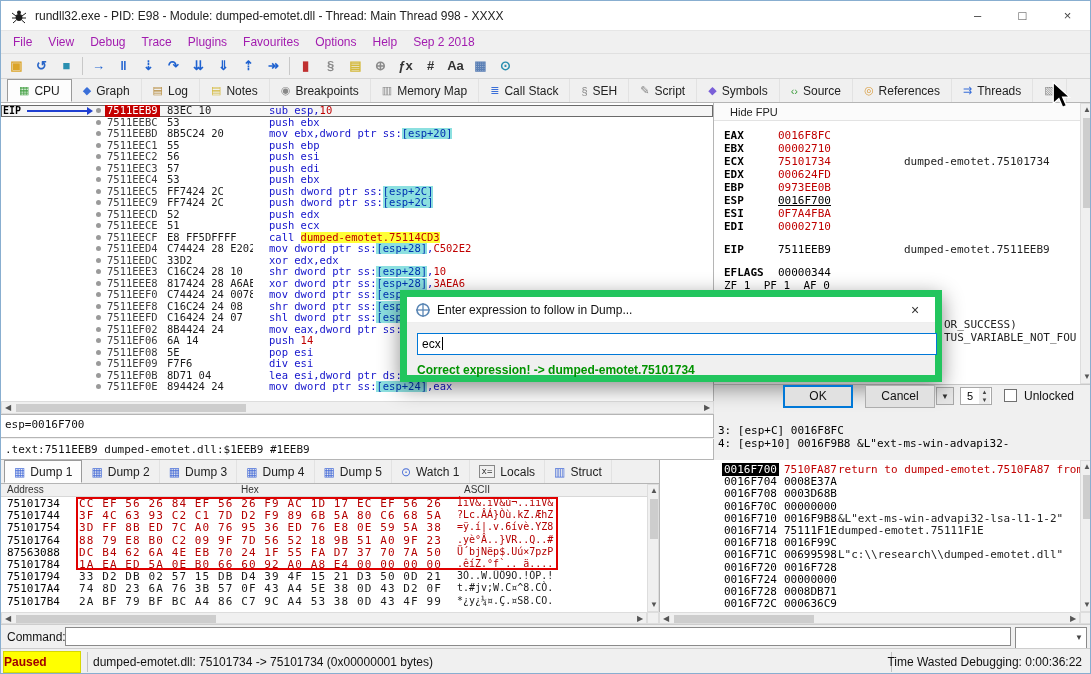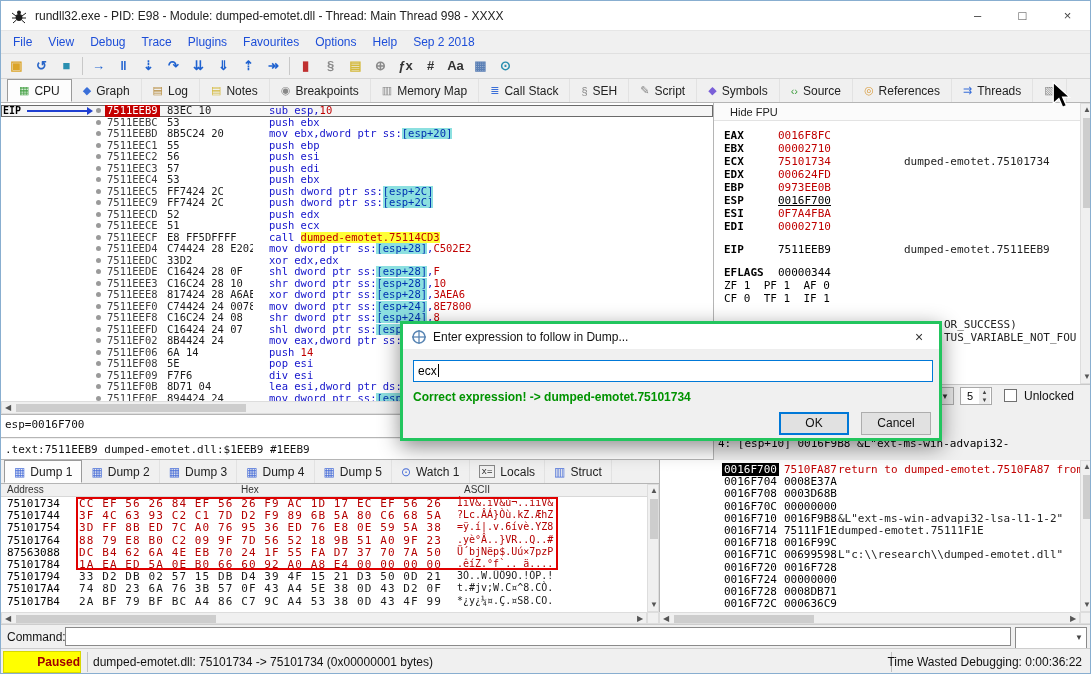--- a/index.html
+++ b/index.html
@@ -8,21 +8,21 @@
 
   
   #titlebar{position:absolute;left:0;top:0;right:0;height:30px;background:#fff;border-bottom:1px solid #e6e6e6}
   #titleicon{position:absolute;left:10px;top:7px;width:16px;height:16px}
   #title{position:absolute;left:34px;top:8px;font-size:12px;color:#222;white-space:nowrap}
   .wbtn{position:absolute;top:0;width:45px;height:30px;text-align:center;line-height:30px;font-size:13px;color:#444}
   #win-min{right:90px}#win-max{right:45px}#win-close{right:0}
 
   
   #menubar{position:absolute;top:30px;left:0;right:0;height:22px;background:#f0f0f0;padding-left:4px;white-space:nowrap}
-  .mitem{display:inline-block;padding:4px 8px 0 8px;font-size:12px;color:#1d4ed8;height:22px}
+  .mitem{display:inline-block;padding:4px 8px 0 8px;font-size:12px;color:#a21caf;height:22px}
 
   
   #toolbar{position:absolute;top:52px;left:0;right:0;height:26px;border-top:1px solid #e0e0e0;border-bottom:1px solid #d6d6d6;display:flex;align-items:center;padding:0 3px}
   .tbtn{width:25px;height:22px;text-align:center;line-height:22px;font-size:13px;font-weight:bold}
   .tsep{width:1px;height:18px;background:#c8c8c8;margin:0 3px}
 
   
   #tabbar{position:absolute;top:78px;left:0;right:0;height:24px;border-bottom:1px solid #b5b5b5;display:flex;padding-left:6px;overflow:hidden;background:#f0f0f0}
   .tab{display:flex;align-items:center;gap:5px;padding:0 11px;font-size:12px;color:#222;border-right:1px solid #e2e2e2;white-space:nowrap}
   .tab .ticon{font-size:11px}
@@ -112,27 +112,27 @@
 
   
   #commandbar{position:absolute;left:0;top:623px;right:0;height:24px;background:#f0f0f0;border-top:1px solid #cdcdcd}
   #cmdlabel{position:absolute;left:6px;top:5px;font-size:12px;color:#111}
   #cmdinput{position:absolute;left:64px;top:2px;width:946px;height:19px;background:#fff;border:1px solid #8a8a8a}
   #cmdcombo{position:absolute;left:1014px;top:2px;width:72px;height:19px;background:#fff;border:1px solid #8a8a8a;font-size:11px;padding:18px 4px;color:#111}
   #cmdcombo .cv{position:absolute;right:3px;top:5px;font-size:8px;color:#444}
 
   
   #statusbar{position:absolute;left:0;top:647px;right:0;height:27px;background:#f0f0f0;border-top:1px solid #cdcdcd}
-  #paused{position:absolute;left:2px;top:2px;width:78px;height:22px;background:#ffff00;border:1px solid #d8d800;color:#a00000;font-weight:bold;font-size:12px;text-align:right;line-height:21px}
+  #paused{position:absolute;left:2px;top:2px;width:78px;height:22px;background:#ffff00;border:1px solid #d8d800;color:#a00000;font-weight:bold;font-size:12px;text-align:left;line-height:21px}
   .vsep{position:absolute;top:3px;width:1px;height:20px;background:#c2c2c2}
   #statusmsg{position:absolute;left:92px;top:6px;font-size:12px;color:#111;white-space:nowrap}
   #statustime{position:absolute;right:8px;top:6px;font-size:12px;color:#111;white-space:nowrap}
 
   
-  #dialog{position:absolute;left:399px;top:320px;width:542px;height:120px;background:#f0f0f0;border:3px solid #22c55e;box-shadow:0 6px 20px rgba(0,0,0,.45);z-index:50}
+  #dialog{position:absolute;left:399px;top:289px;width:542px;height:92px;background:#f0f0f0;border:7px solid #22c55e;box-shadow:0 6px 20px rgba(0,0,0,.45);z-index:50}
   #dlgtitle{height:26px;background:#fff;position:relative;border-bottom:1px solid #eee}
   #dlgicon{position:absolute;left:8px;top:5px;width:16px;height:16px}
   #dlgtitletext{position:absolute;left:30px;top:6px;font-size:12px;color:#111;white-space:nowrap}
   #dlgclose{position:absolute;right:0;top:0;width:40px;height:26px;text-align:center;line-height:26px;font-size:14px;color:#333}
   #dlginput{position:absolute;left:10px;top:36px;width:520px;height:22px;background:#fff;border:1px solid #0078d7;font-size:12px;padding:3px 4px;color:#000}
   .caret{display:inline-block;width:1px;height:13px;background:#000;vertical-align:-2px;margin-left:1px}
   #dlgresult{position:absolute;left:10px;top:66px;font-size:12px;font-weight:bold;color:#009300;white-space:nowrap}
   .dlgbtn{position:absolute;top:88px;width:70px;height:23px;background:#e1e1e1;border:1px solid #adadad;font-size:12px;text-align:center;line-height:21px;color:#111}
   #dlgok{left:376px;border:2px solid #0078d7;line-height:19px}
   #dlgcancel{left:458px}
@@ -255,21 +255,20 @@
         <div class="dr"><span class="dot"></span><span class="da">7511EEC2</span><span class="db">56</span><span class="dt">push esi</span></div>
         <div class="dr"><span class="dot"></span><span class="da">7511EEC3</span><span class="db">57</span><span class="dt">push edi</span></div>
         <div class="dr"><span class="dot"></span><span class="da">7511EEC4</span><span class="db">53</span><span class="dt">push ebx</span></div>
         <div class="dr"><span class="dot"></span><span class="da">7511EEC5</span><span class="db">FF7424 2C</span><span class="dt">push dword ptr ss:<span class="mem">[esp+2C]</span></span></div>
         <div class="dr"><span class="dot"></span><span class="da">7511EEC9</span><span class="db">FF7424 2C</span><span class="dt">push dword ptr ss:<span class="mem">[esp+2C]</span></span></div>
         <div class="dr"><span class="dot"></span><span class="da">7511EECD</span><span class="db">52</span><span class="dt">push edx</span></div>
         <div class="dr"><span class="dot"></span><span class="da">7511EECE</span><span class="db">51</span><span class="dt">push ecx</span></div>
         <div class="dr"><span class="dot"></span><span class="da">7511EECF</span><span class="db">E8 FF5DFFFF</span><span class="dt">call <span class="calltgt">dumped-emotet.75114CD3</span></span></div>
         <div class="dr"><span class="dot"></span><span class="da">7511EED4</span><span class="db">C74424 28 E202C5</span><span class="dt">mov dword ptr ss:<span class="mem">[esp+28]</span>,<span class="imm">C502E2</span></span></div>
         <div class="dr"><span class="dot"></span><span class="da">7511EEDC</span><span class="db">33D2</span><span class="dt">xor edx,edx</span></div>
-        <div class="dr"><span class="dot"></span><span class="da">7511EEDE</span><span class="db">C16424 28 0F</span><span class="dt">shl dword ptr ss:<span class="mem">[esp+28]</span>,<span class="imm">F</span></span></div>
         <div class="dr"><span class="dot"></span><span class="da">7511EEE3</span><span class="db">C16C24 28 10</span><span class="dt">shr dword ptr ss:<span class="mem">[esp+28]</span>,<span class="imm">10</span></span></div>
         <div class="dr"><span class="dot"></span><span class="da">7511EEE8</span><span class="db">817424 28 A6AE03</span><span class="dt">xor dword ptr ss:<span class="mem">[esp+28]</span>,<span class="imm">3AEA6</span></span></div>
         <div class="dr"><span class="dot"></span><span class="da">7511EEF0</span><span class="db">C74424 24 007888</span><span class="dt">mov dword ptr ss:<span class="mem">[esp+24]</span>,<span class="imm">8E7800</span></span></div>
         <div class="dr"><span class="dot"></span><span class="da">7511EEF8</span><span class="db">C16C24 24 08</span><span class="dt">shr dword ptr ss:<span class="mem">[esp+24]</span>,<span class="imm">8</span></span></div>
         <div class="dr"><span class="dot"></span><span class="da">7511EEFD</span><span class="db">C16424 24 07</span><span class="dt">shl dword ptr ss:<span class="mem">[esp+24]</span>,<span class="imm">7</span></span></div>
         <div class="dr"><span class="dot"></span><span class="da">7511EF02</span><span class="db">8B4424 24</span><span class="dt">mov eax,dword ptr ss:<span class="mem">[esp+24]</span></span></div>
         <div class="dr"><span class="dot"></span><span class="da">7511EF06</span><span class="db">6A 14</span><span class="dt">push <span class="imm">14</span></span></div>
         <div class="dr"><span class="dot"></span><span class="da">7511EF08</span><span class="db">5E</span><span class="dt">pop esi</span></div>
         <div class="dr"><span class="dot"></span><span class="da">7511EF09</span><span class="db">F7F6</span><span class="dt">div esi</span></div>
         <div class="dr"><span class="dot"></span><span class="da">7511EF0B</span><span class="db">8D71 04</span><span class="dt">lea esi,dword ptr ds:<span class="mem">[ecx+4]</span></span></div>

